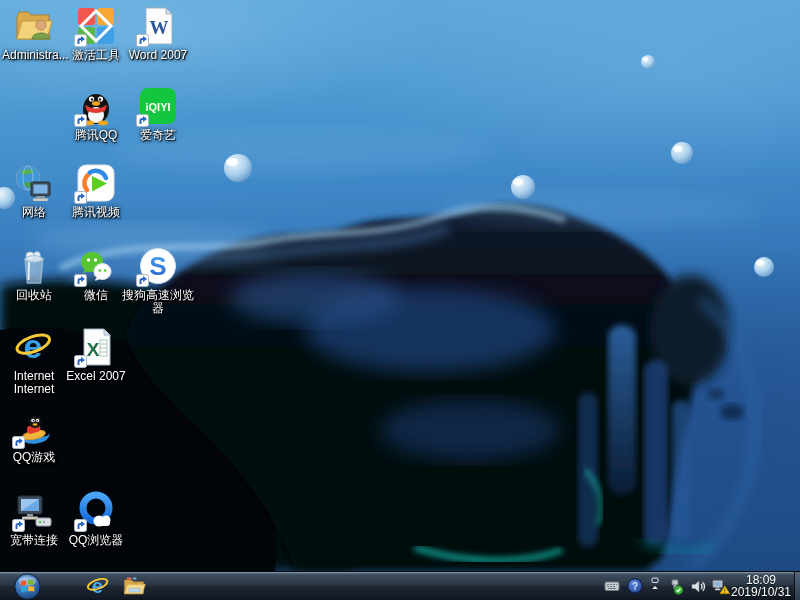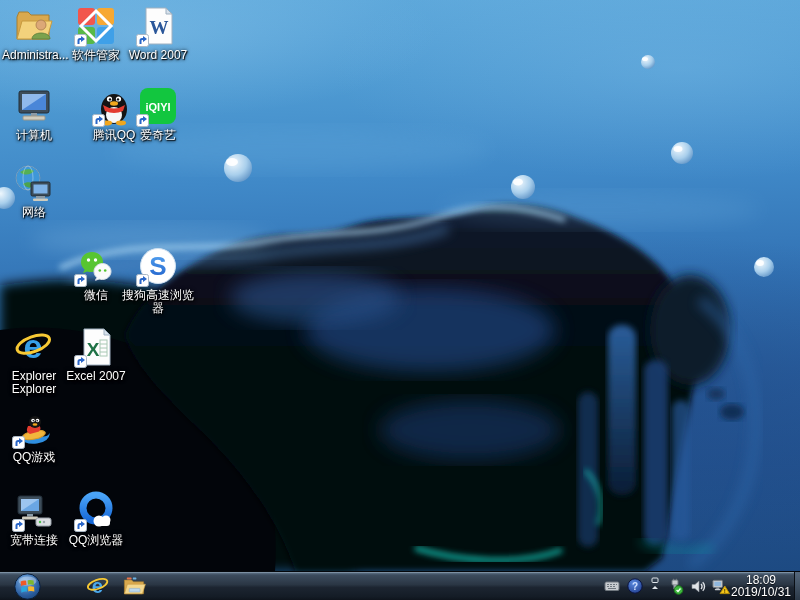--- a/index.html
+++ b/index.html
@@ -136,52 +136,40 @@
         <rect x="2" y="21" width="17" height="17" rx="3" fill="#57b947"></rect>
         <rect x="21" y="21" width="17" height="17" rx="3" fill="#3fa0e8"></rect>
         <path d="M20,5 L35,20 L20,35 L5,20 Z" fill="none" stroke="#fff" stroke-width="3"></path>
         <path d="M24,9 L33,18" stroke="#fff" stroke-width="2" opacity=".8"></path>
       </svg>
       <svg class="arrow-ov" viewBox="0 0 13 13">
         <rect x=".5" y=".5" width="12" height="12" rx="2" fill="#fff" stroke="#aab8c6"></rect>
         <path d="M3.5,10 L3.5,6.5 Q3.5,4 6,4 L7,4 L7,2 L11,5 L7,8 L7,6 L6,6 Q5.5,6 5.5,6.5 L5.5,10 Z" fill="#2a66c8"></path>
       </svg>
         </div>
-      <div class="lbl">软件管家</div>
+      <div class="lbl">激活工具</div>
     </div>
 
     <div class="cell" style="left:126px;top:6px">
       <div class="ic">
           <svg class="main" viewBox="0 0 40 40">
         <path d="M8,2 L28,2 L34,8 L34,38 L8,38 Z" fill="#fdfdfd" stroke="#9fb0c0"></path>
         <path d="M28,2 L28,8 L34,8 Z" fill="#d8e2ec" stroke="#9fb0c0"></path>
         <text x="21" y="28" font-size="19" font-weight="bold" fill="#2b579a" text-anchor="middle" font-family="Liberation Serif,serif">W</text>
       </svg>
       <svg class="arrow-ov" viewBox="0 0 13 13">
         <rect x=".5" y=".5" width="12" height="12" rx="2" fill="#fff" stroke="#aab8c6"></rect>
         <path d="M3.5,10 L3.5,6.5 Q3.5,4 6,4 L7,4 L7,2 L11,5 L7,8 L7,6 L6,6 Q5.5,6 5.5,6.5 L5.5,10 Z" fill="#2a66c8"></path>
       </svg>
         </div>
       <div class="lbl">Word 2007</div>
     </div>
 
-    <div class="cell" style="left:2px;top:86px">
-      <div class="ic">
-          <svg class="main" viewBox="0 0 40 40">
-        <rect x="5" y="5" width="30" height="22" rx="2" fill="#3d4d5a" stroke="#222e38"></rect>
-        <rect x="8" y="8" width="24" height="16" fill="#4a86d8"></rect>
-        <path d="M8,8 L32,8 L8,24 Z" fill="#9cc2f0" opacity=".85"></path>
-        <rect x="17" y="27" width="6" height="3" fill="#8a9aa6"></rect>
-        <rect x="9" y="30" width="22" height="4" rx="1" fill="#cfccbe" stroke="#9a9688"></rect>
-      </svg>
-        </div>
-      <div class="lbl">计算机</div>
-    </div>
-
-    <div class="cell" style="left:82px;top:86px">
+
+    <div class="cell" style="left:64px;top:86px">
       <div class="ic">
           <svg class="main" viewBox="0 0 40 40">
         <ellipse cx="20" cy="23" rx="13" ry="15" fill="#141414"></ellipse>
         <ellipse cx="20" cy="29" rx="8" ry="8" fill="#f7f7f7"></ellipse>
         <circle cx="15.5" cy="13" r="2.6" fill="#fff"></circle>
             <circle cx="24.5" cy="13" r="2.6" fill="#fff"></circle>
         <circle cx="16" cy="13.4" r="1.2" fill="#111"></circle>
             <circle cx="24" cy="13.4" r="1.2" fill="#111"></circle>
         <ellipse cx="20" cy="17.5" rx="4" ry="2.2" fill="#f2a71d"></ellipse>
         <path d="M9,19 Q20,26 31,19 L29,25 Q20,29 11,25 Z" fill="#e33b30"></path>
@@ -220,22 +208,50 @@
         <text x="20" y="24.5" font-size="11" font-weight="bold" fill="#fff" text-anchor="middle" font-family="Liberation Sans,sans-serif">iQIYI</text>
       </svg>
       <svg class="arrow-ov" viewBox="0 0 13 13">
         <rect x=".5" y=".5" width="12" height="12" rx="2" fill="#fff" stroke="#aab8c6"></rect>
         <path d="M3.5,10 L3.5,6.5 Q3.5,4 6,4 L7,4 L7,2 L11,5 L7,8 L7,6 L6,6 Q5.5,6 5.5,6.5 L5.5,10 Z" fill="#2a66c8"></path>
       </svg>
         </div>
       <div class="lbl">爱奇艺</div>
     </div>
 
-
-
+    <div class="cell" style="left:64px;top:163px">
+      <div class="ic">
+          <svg class="main" viewBox="0 0 40 40">
+        <rect x="2" y="2" width="36" height="36" rx="8" fill="#fff" stroke="#dde3e8"></rect>
+        <path d="M11,27 A11,11 0 0 1 13,11" fill="none" stroke="#ff7e2d" stroke-width="4.5" stroke-linecap="round"></path>
+        <path d="M14,9.5 A11,11 0 0 1 30,15" fill="none" stroke="#2e8ae6" stroke-width="4.5" stroke-linecap="round"></path>
+        <path d="M16,13 L31,20.5 L16,28.5 Z" fill="#5ad01e"></path>
+      </svg>
+      <svg class="arrow-ov" viewBox="0 0 13 13">
+        <rect x=".5" y=".5" width="12" height="12" rx="2" fill="#fff" stroke="#aab8c6"></rect>
+        <path d="M3.5,10 L3.5,6.5 Q3.5,4 6,4 L7,4 L7,2 L11,5 L7,8 L7,6 L6,6 Q5.5,6 5.5,6.5 L5.5,10 Z" fill="#2a66c8"></path>
+      </svg>
+        </div>
+      <div class="lbl">腾讯视频</div>
+    </div>
+
+
+    <div class="cell" style="left:2px;top:246px">
+      <div class="ic">
+          <svg class="main" viewBox="0 0 40 40">
+        <circle cx="16" cy="10" r="4" fill="#eef3f7" stroke="#b9c6d2"></circle>
+        <circle cx="23" cy="9" r="3.2" fill="#e2eaf1" stroke="#b9c6d2"></circle>
+        <path d="M11,13 L29,13 L26.5,37 L13.5,37 Z" fill="rgba(190,215,235,.55)" stroke="#8fb0cc" stroke-width="1.5"></path>
+        <ellipse cx="20" cy="13" rx="9" ry="3.2" fill="rgba(225,238,248,.75)" stroke="#9ab8d0"></ellipse>
+        <path d="M15,16 L14.5,34" stroke="rgba(255,255,255,.8)" stroke-width="2"></path>
+        <path d="M24,16 L24.5,34" stroke="rgba(120,160,195,.6)" stroke-width="2"></path>
+      </svg>
+        </div>
+      <div class="lbl">回收站</div>
+    </div>
 
     <div class="cell" style="left:64px;top:246px">
       <div class="ic">
           <svg class="main" viewBox="0 0 40 40">
         <path d="M27,16 C27,22 21.8,26 15.5,26 C14,26 12.6,25.8 11.3,25.4 L7,27 L8.6,23.5 C6.4,21.7 5,19 5,16 C5,10 10.2,6 16,6 C21.8,6 27,10 27,16 Z" fill="#57c531"></path>
         <circle cx="12.5" cy="14" r="1.7" fill="#fff"></circle>
             <circle cx="19.5" cy="14" r="1.7" fill="#fff"></circle>
         <path d="M35,25.5 C35,30 31,33.5 26.3,33.5 C25.2,33.5 24.1,33.3 23.1,33 L19.5,34.3 L20.8,31.5 C19.1,30 18,28 18,25.5 C18,21 22,17.5 26.5,17.5 C31,17.5 35,21 35,25.5 Z" fill="#fbfbfb" stroke="#d9e0e6"></path>
         <circle cx="23.8" cy="24.5" r="1.3" fill="#57c531"></circle>
             <circle cx="29.2" cy="24.5" r="1.3" fill="#57c531"></circle>
@@ -270,21 +286,21 @@
 
     <div class="cell" style="left:2px;top:327px">
       <div class="ic">
           <svg class="main" viewBox="0 0 40 40">
         <text x="19" y="31" font-size="34" font-weight="bold" fill="#37a0e8" text-anchor="middle" font-family="Liberation Sans,sans-serif">e</text>
         <g transform="rotate(-20 20 19)">
               <ellipse cx="20" cy="17" rx="17" ry="7.5" fill="none" stroke="#f7c934" stroke-width="3"></ellipse>
             </g>
       </svg>
         </div>
-      <div class="lbl">Explorer Explorer</div>
+      <div class="lbl">Internet Internet</div>
     </div>
 
     <div class="cell" style="left:64px;top:327px">
       <div class="ic">
           <svg class="main" viewBox="0 0 40 40">
         <path d="M8,2 L28,2 L34,8 L34,38 L8,38 Z" fill="#fdfdfd" stroke="#9fb0c0"></path>
         <path d="M28,2 L28,8 L34,8 Z" fill="#d8e2ec" stroke="#9fb0c0"></path>
         <rect x="24" y="13" width="7" height="16" fill="none" stroke="#a8c8b4"></rect>
         <path d="M24,17 L31,17 M24,21 L31,21 M24,25 L31,25" stroke="#a8c8b4"></path>
         <text x="17" y="29" font-size="19" font-weight="bold" fill="#1f7246" text-anchor="middle" font-family="Liberation Sans,sans-serif">X</text>

